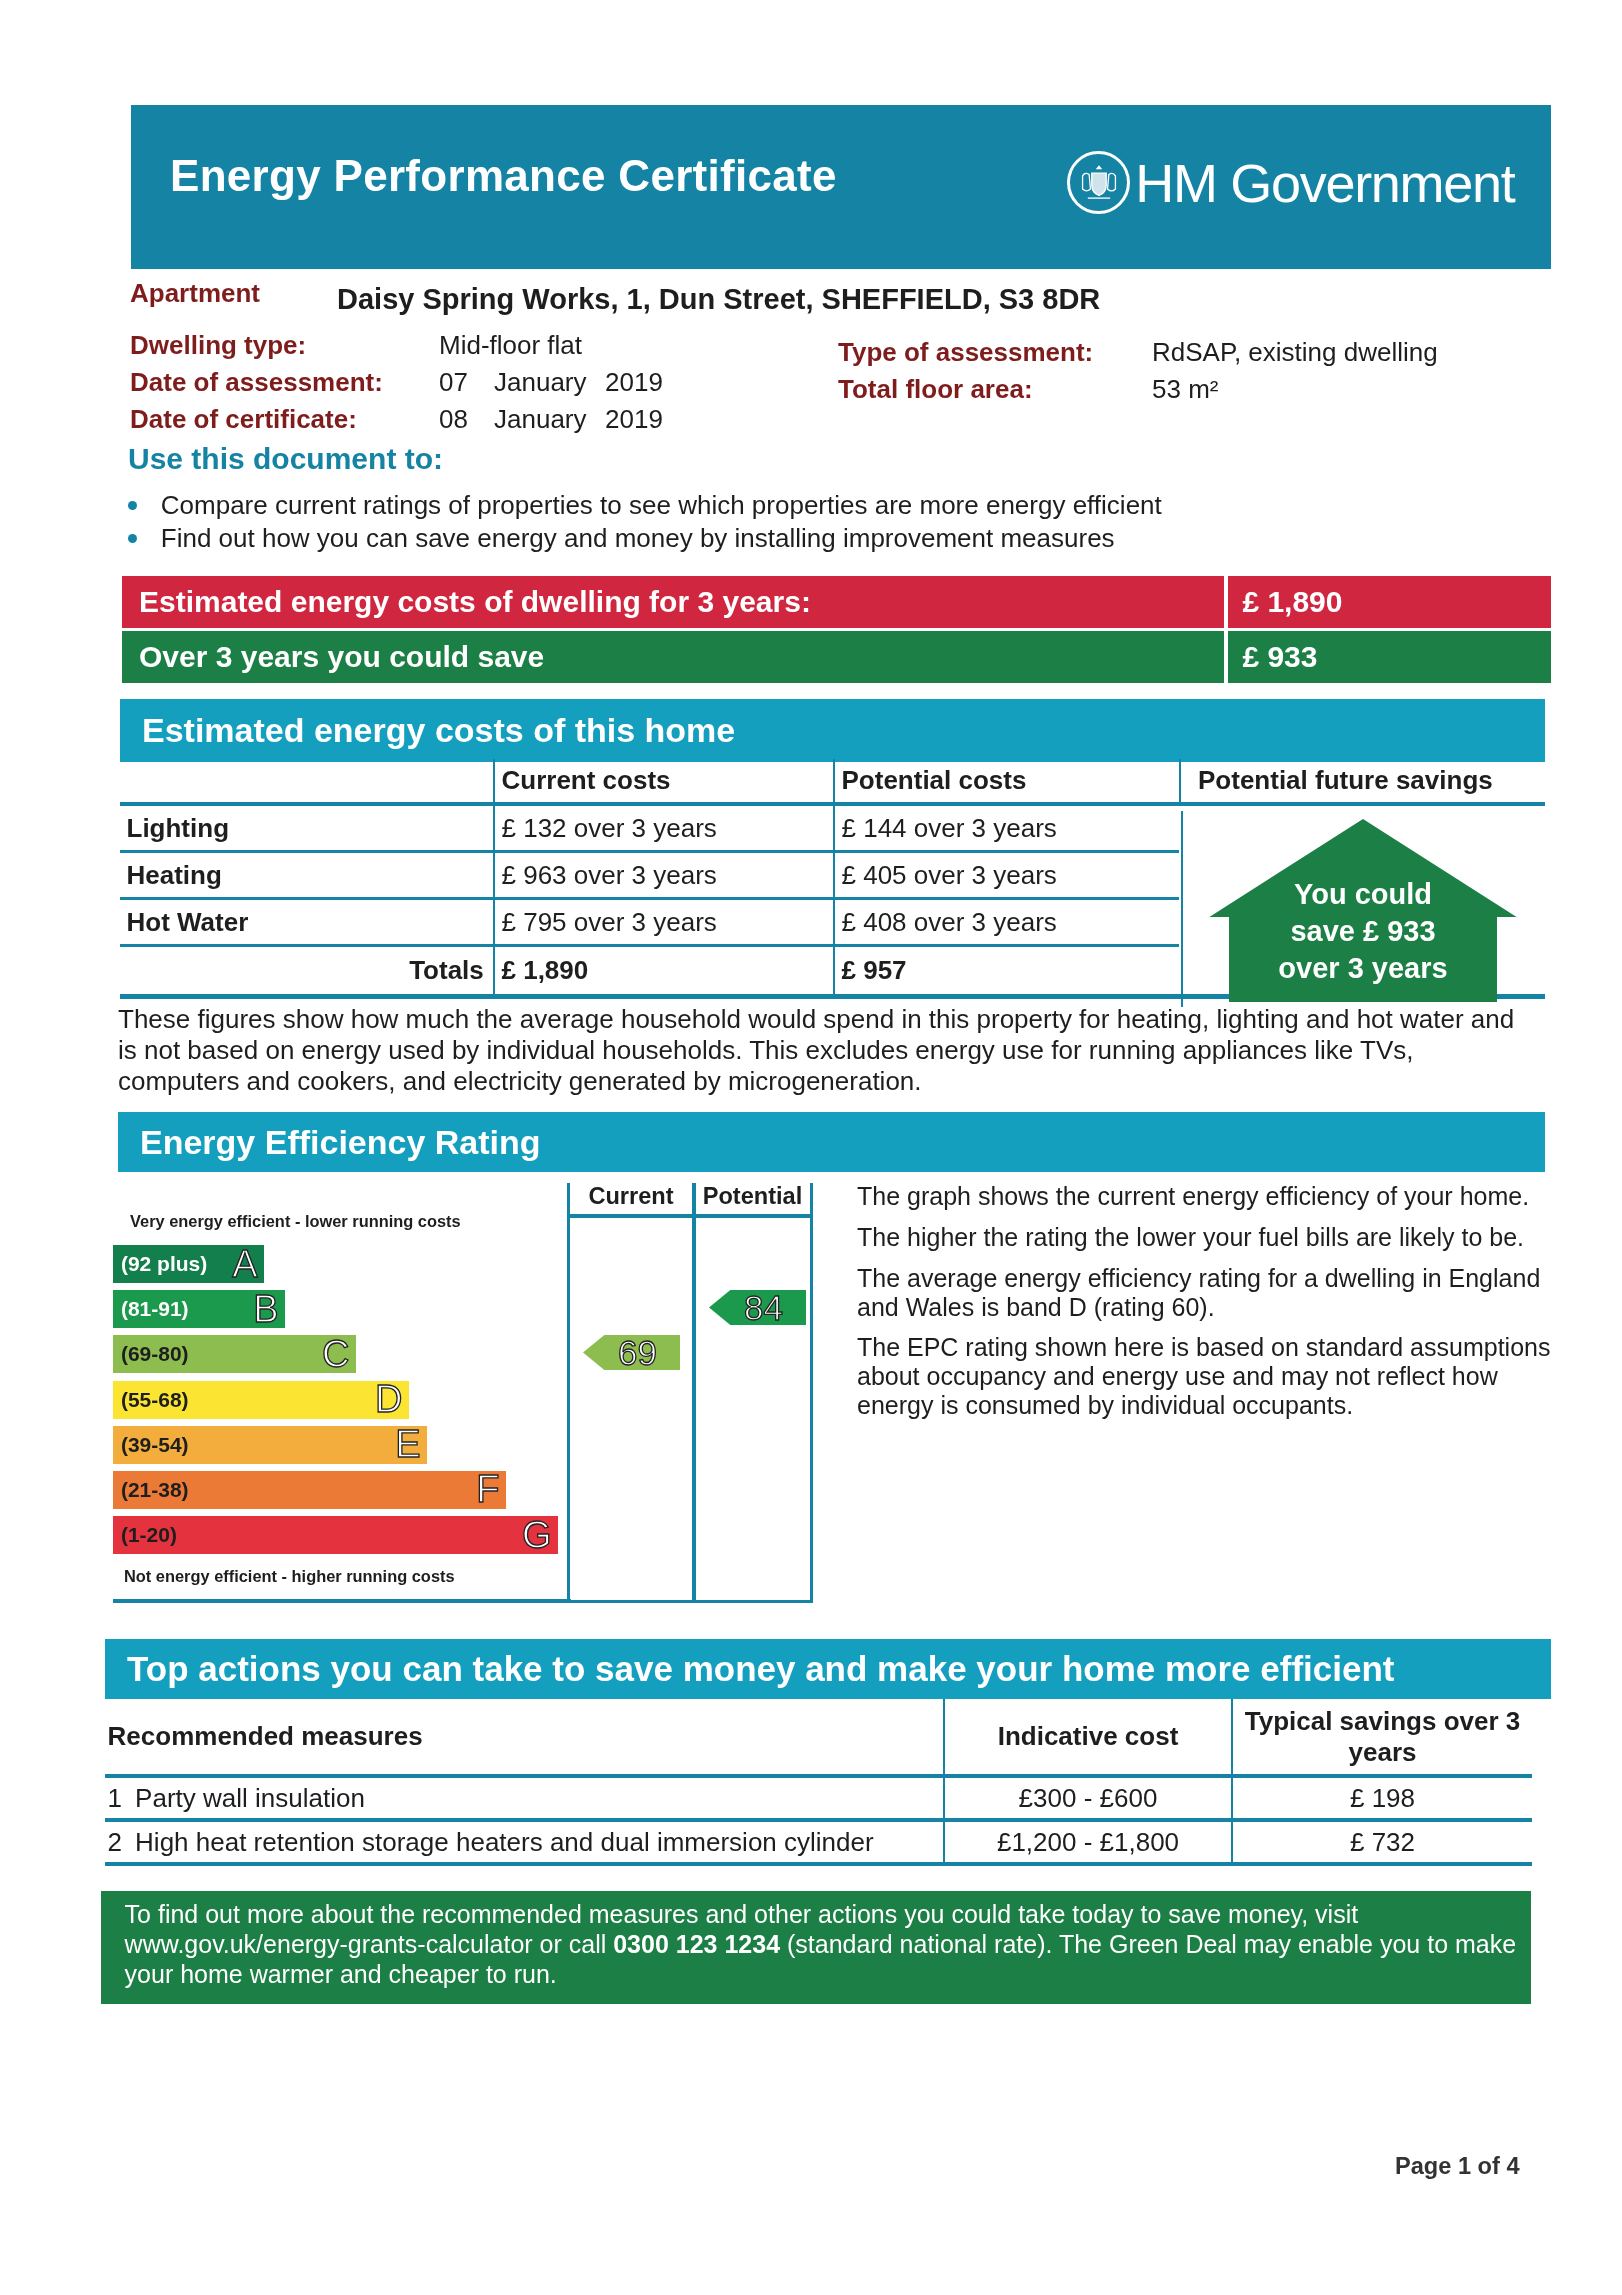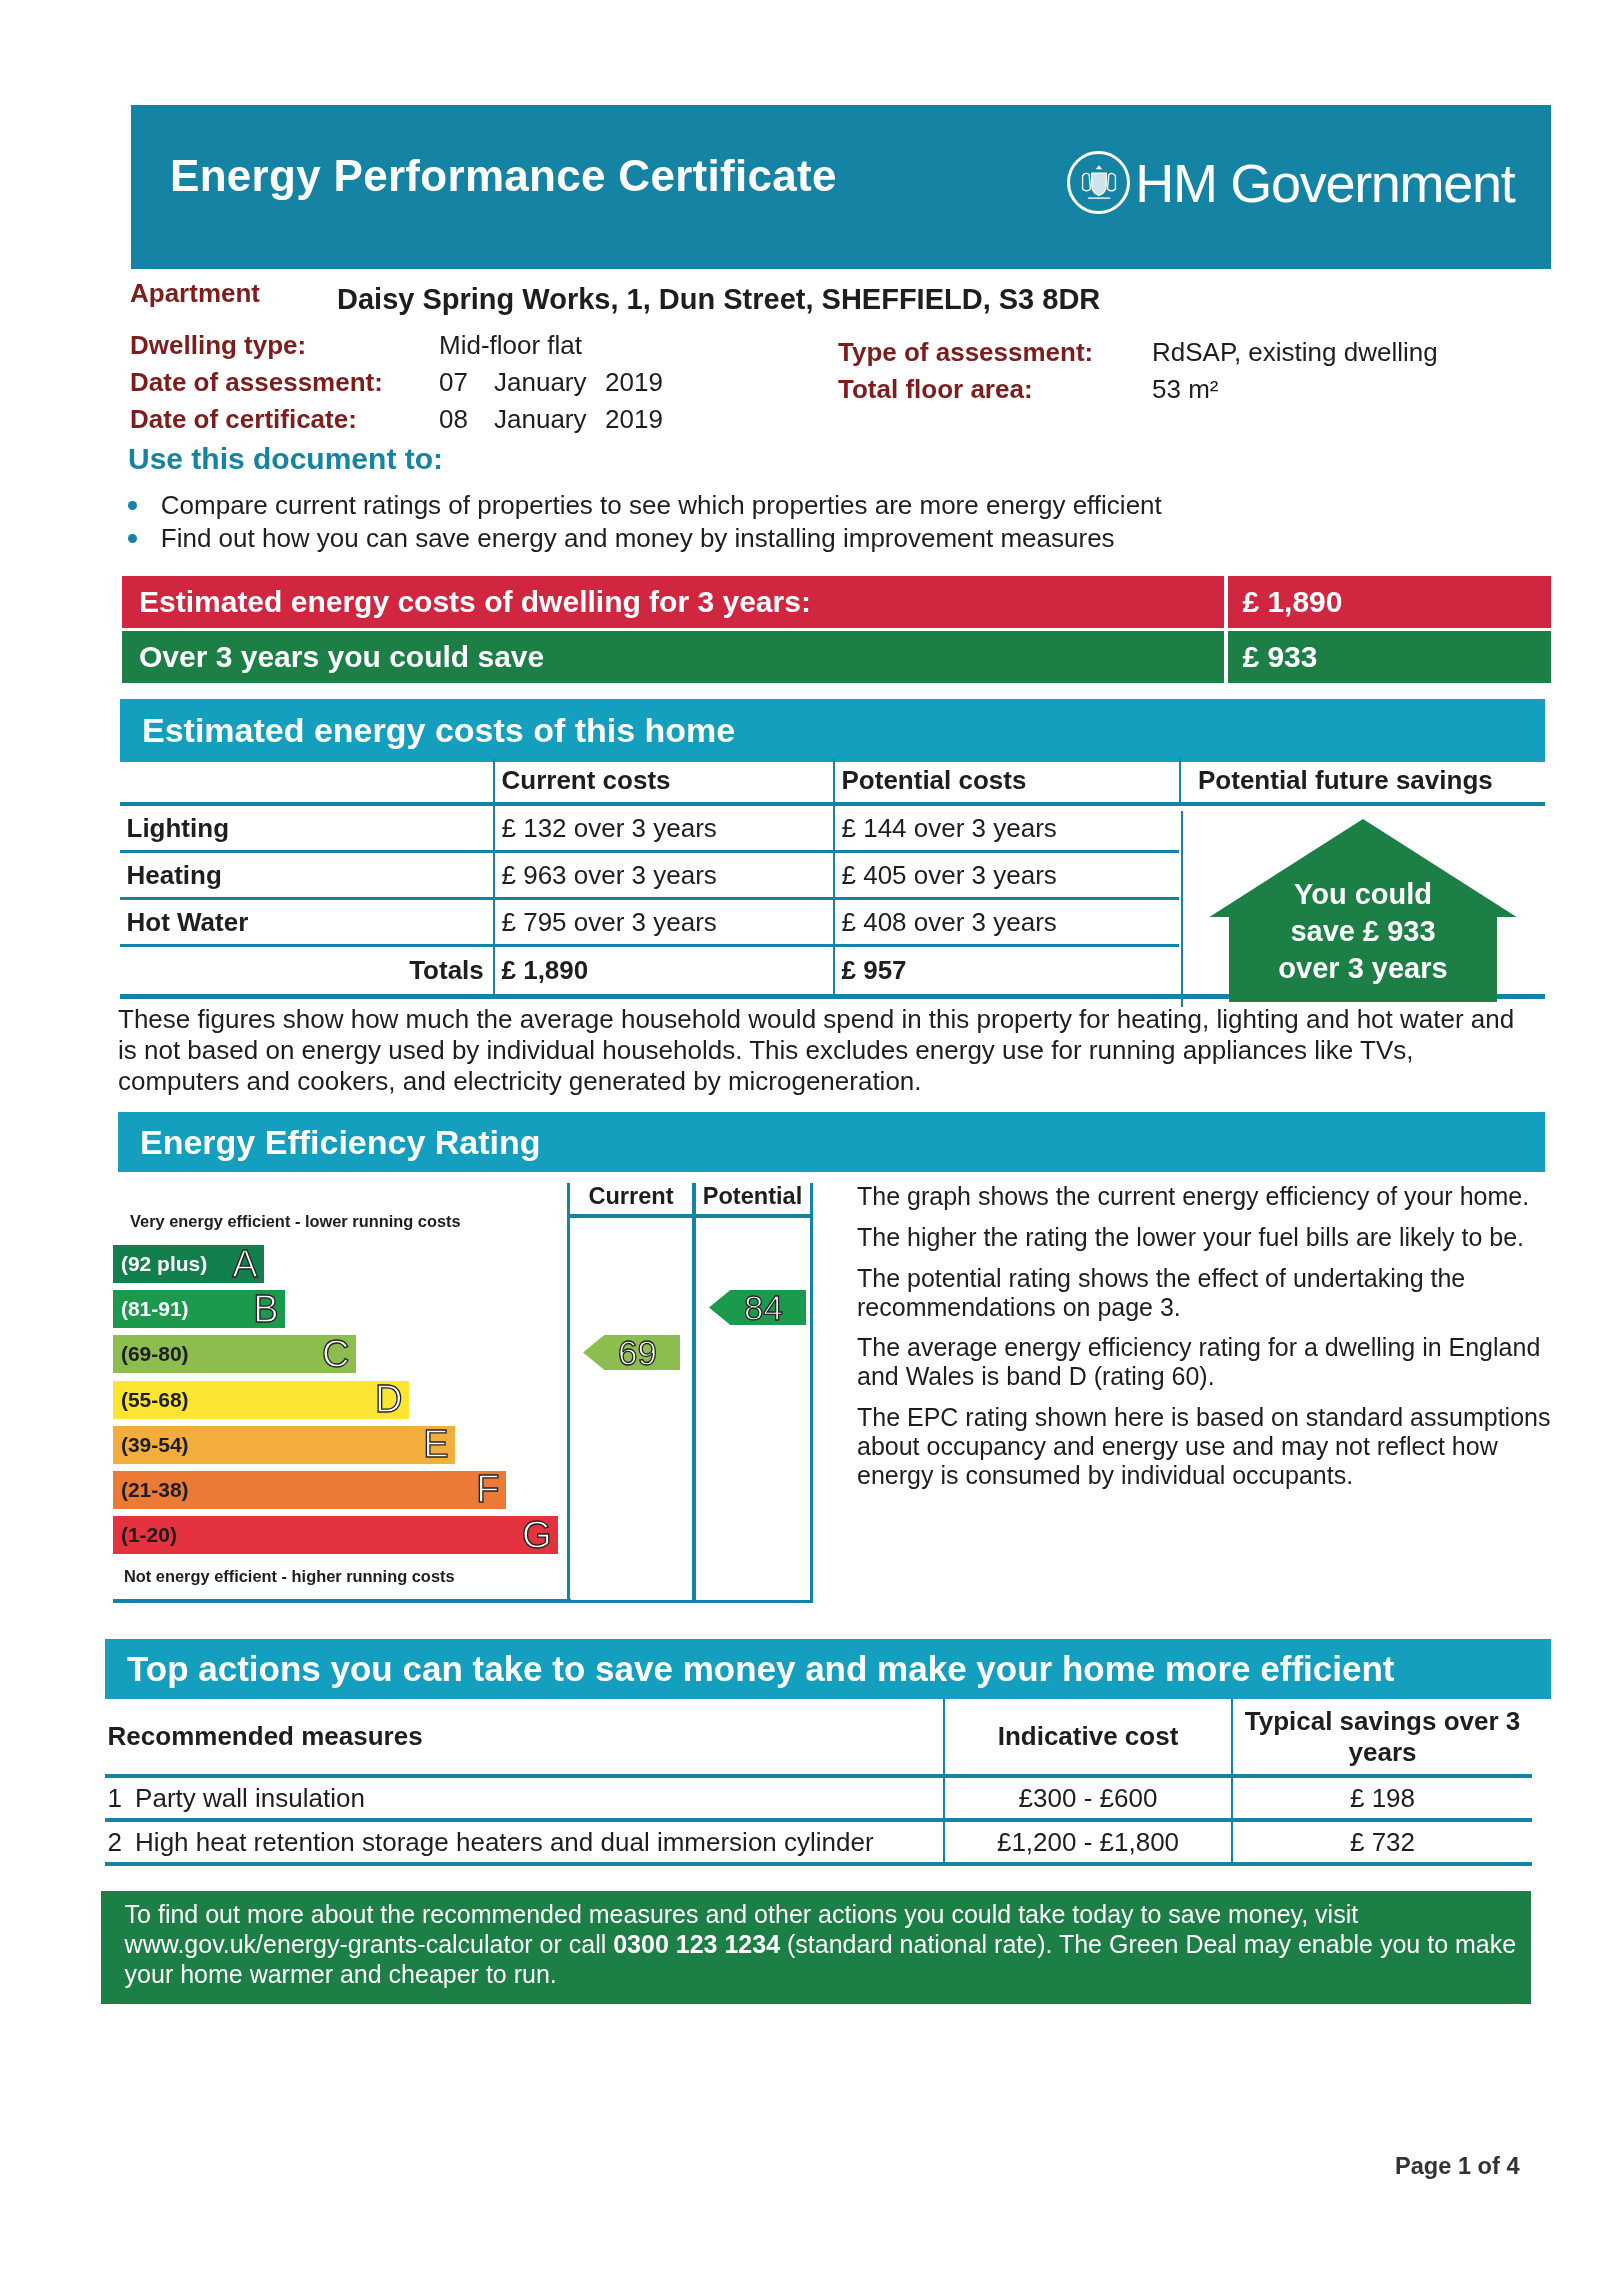--- a/index.html
+++ b/index.html
@@ -243,21 +243,21 @@
       <span class="band-letter">B</span>
     </div>
   <div class="band" style="width: 243px; background: rgb(141, 189, 79);">
       <span class="band-range" style="color: rgb(30, 30, 30);">(69-80)</span>
       <span class="band-letter">C</span>
     </div>
   <div class="band" style="width: 296px; background: rgb(251, 229, 50);">
       <span class="band-range" style="color: rgb(30, 30, 30);">(55-68)</span>
       <span class="band-letter">D</span>
     </div>
-  <div class="band" style="width: 342px; background: rgb(243, 173, 60);">
+  <div class="band" style="width: 314px; background: rgb(243, 173, 60);">
       <span class="band-range" style="color: rgb(30, 30, 30);">(39-54)</span>
       <span class="band-letter">E</span>
     </div>
   <div class="band" style="width: 393px; background: rgb(236, 122, 55);">
       <span class="band-range" style="color: rgb(30, 30, 30);">(21-38)</span>
       <span class="band-letter">F</span>
     </div>
   <div class="band" style="width: 445px; background: rgb(229, 50, 63);">
       <span class="band-range" style="color: rgb(30, 30, 30);">(1-20)</span>
       <span class="band-letter">G</span>
@@ -272,21 +272,20 @@
   <div class="col-hdr pot">Potential</div>
   <div class="hdr-line"></div>
   <div class="mid"></div>
   <div class="pointer" id="ptr-current" style="top: 152px; left: 13px; width: 97px; background: rgb(141, 189, 79); clip-path: polygon(22% 0px, 100% 0px, 100% 100%, 22% 100%, 0px 50%); padding-left: 11.8px;">69</div>
   <div class="pointer" id="ptr-potential" style="top: 107px; left: 139px; width: 97px; background: rgb(27, 154, 78); clip-path: polygon(22% 0px, 100% 0px, 100% 100%, 22% 100%, 0px 50%); padding-left: 11.8px;">84</div>
 </div>
 
 <div class="abs rating-notes">
   <p>The graph shows the current energy efficiency of your home.</p>
   <p>The higher the rating the lower your fuel bills are likely to be.</p>
-  <p>The potential rating shows the effect of undertaking the recommendations on page 3.</p>
   <p>The average energy efficiency rating for a dwelling in England and Wales is band D (rating 60).</p>
   <p>The EPC rating shown here is based on standard assumptions about occupancy and energy use and may not reflect how energy is consumed by individual occupants.</p>
 </div>
 
 <div class="abs section-band sec-actions">Top actions you can take to save money and make your home more efficient</div>
 
 <div class="abs actions-table">
   <div class="at-row at-head">
     <div class="c c0">Recommended measures</div>
     <div class="c c1">Indicative cost</div>

